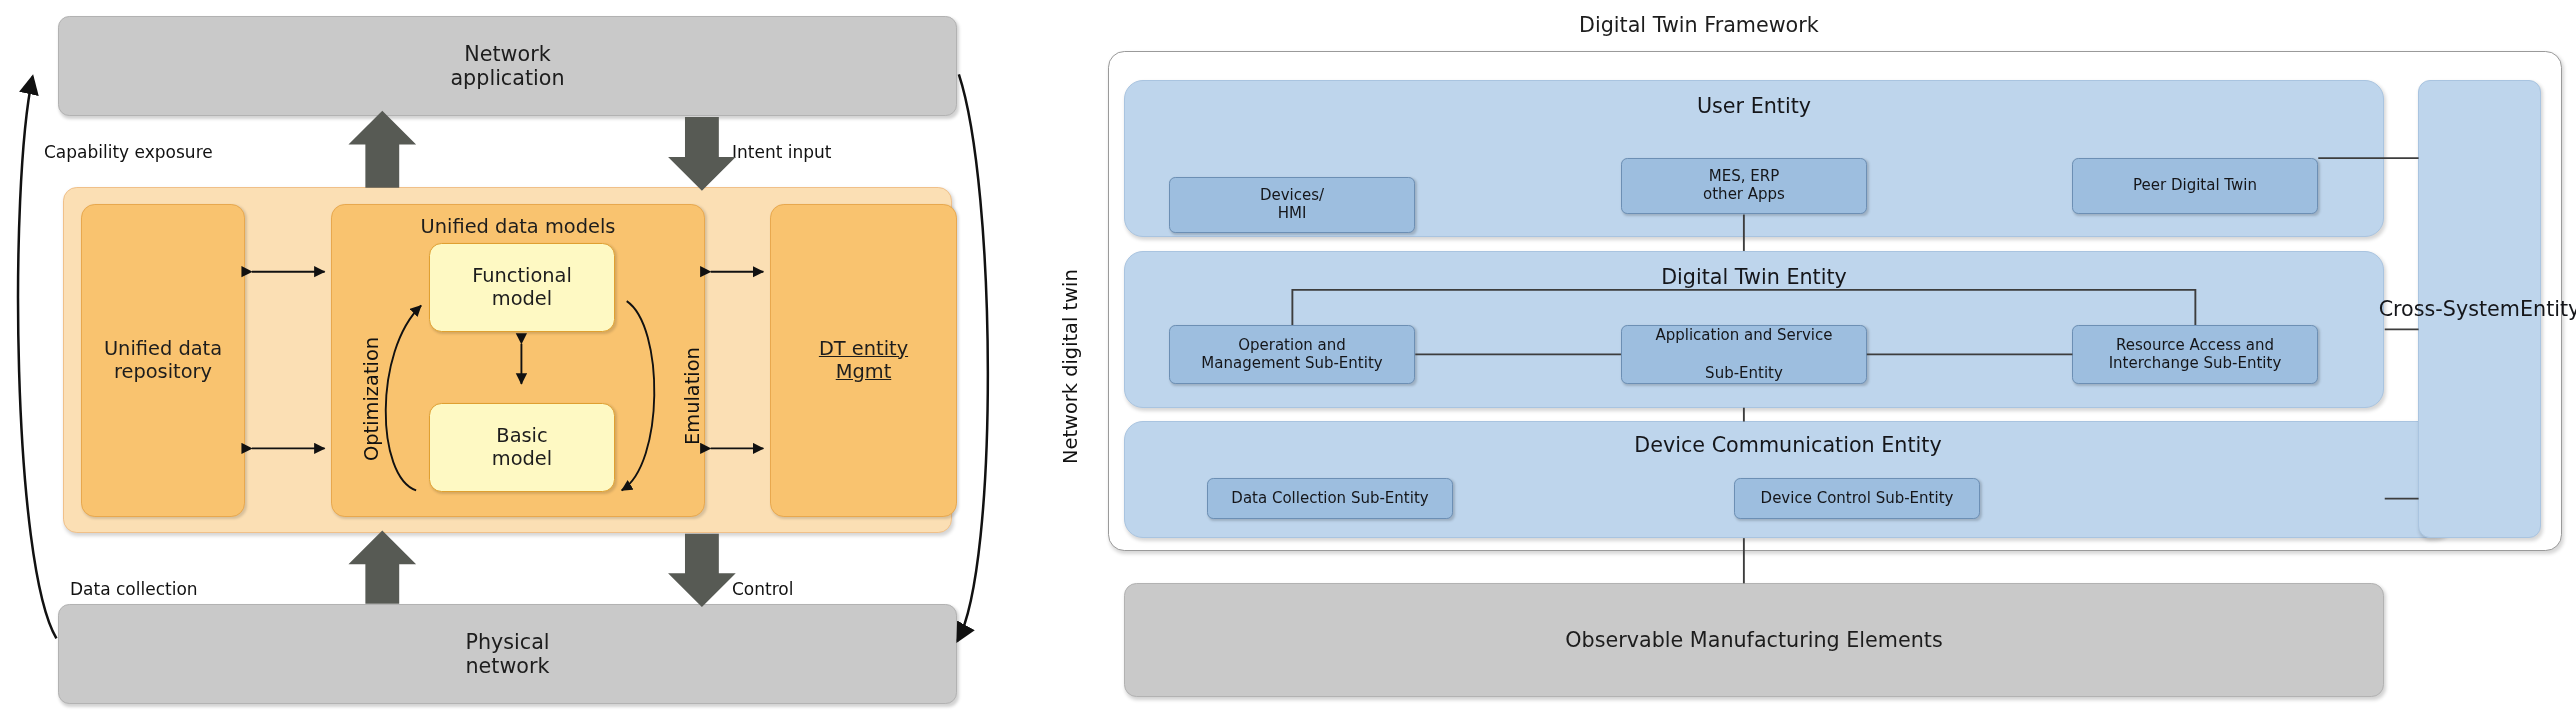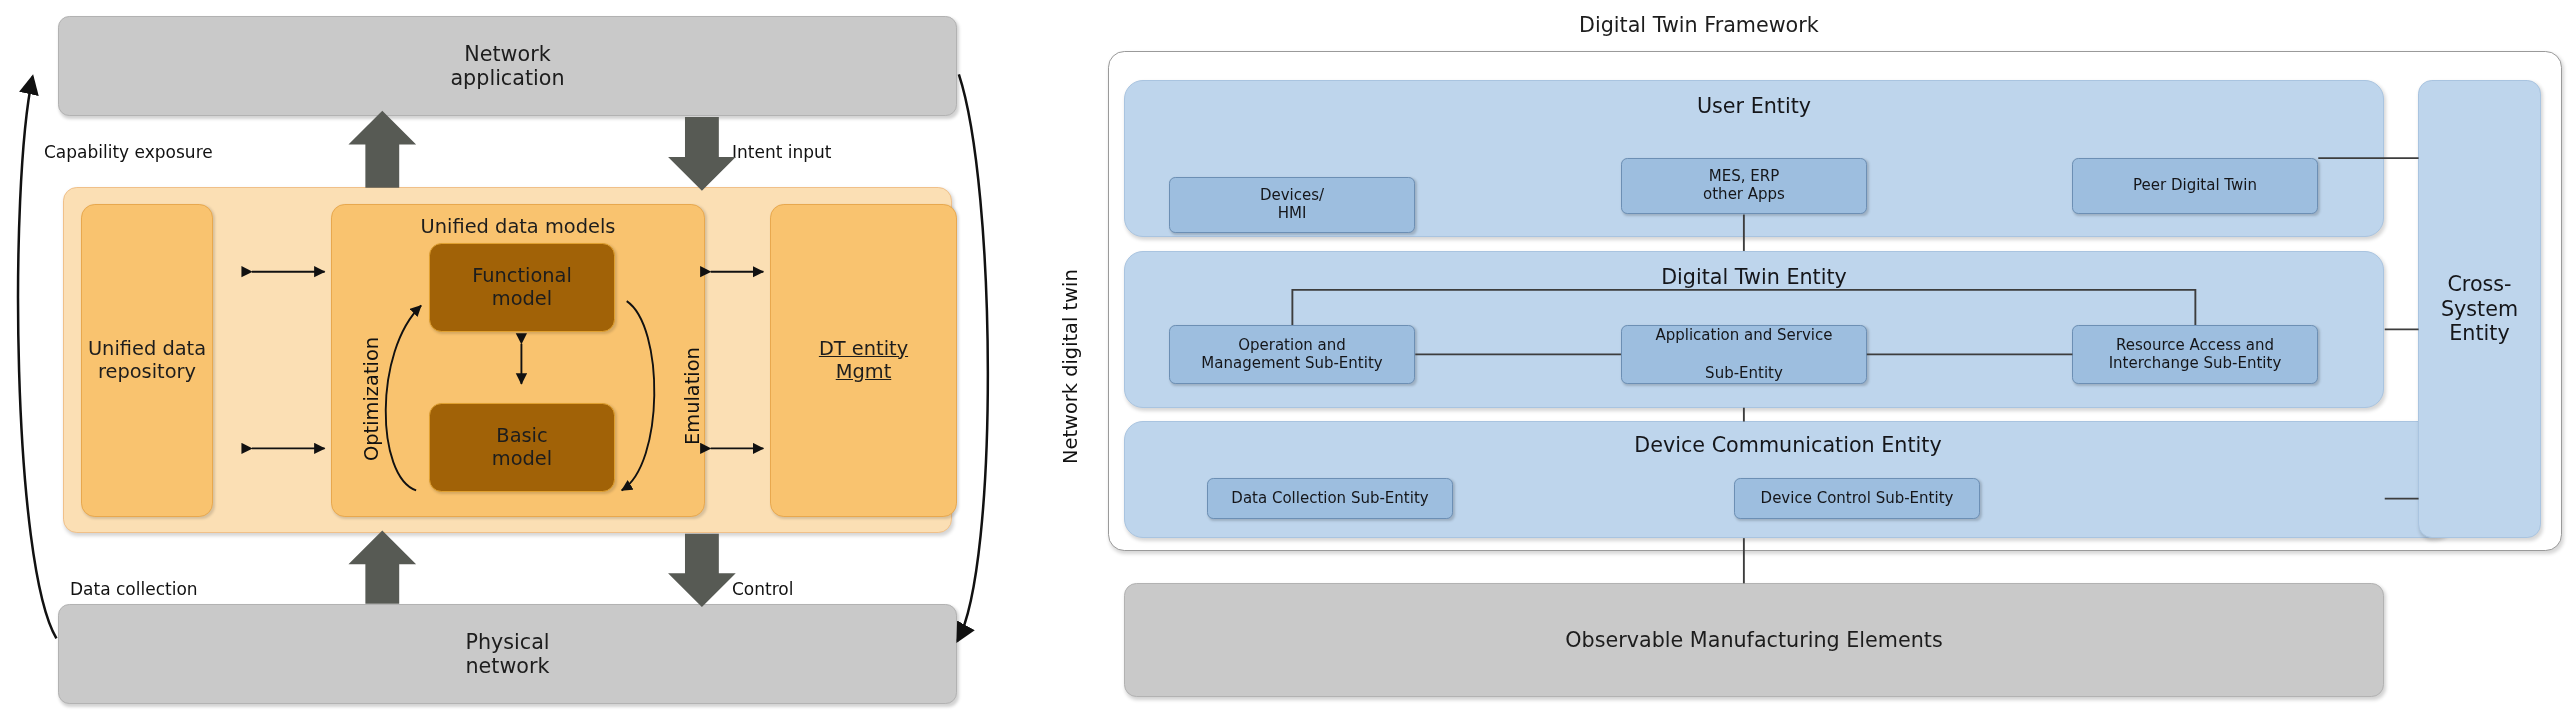--- a/index.html
+++ b/index.html
@@ -26,21 +26,21 @@
   .ndt-outer{
     background:#fbdfb4;border:0.6px solid #f0c089;border-radius:13.8px;
     box-shadow:1.9px 2.5px 3.8px rgba(0,0,0,.17);
   }
   .ndt-col{
     background:#f9c36f;border:0.6px solid #e8a84e;border-radius:13.8px;
     font-size:19.4px;color:#1d1d1d;
     box-shadow:1.3px 1.9px 2.5px rgba(0,0,0,.14);
   }
   .model-box{
-    background:#a16207;border:0.6px solid #e0a030;border-radius:12.5px;
+    background:#fef9c3;border:0.6px solid #e0a030;border-radius:12.5px;
     font-size:19.4px;color:#1d1d1d;
     box-shadow:1.3px 1.9px 2.5px rgba(0,0,0,.14);
   }
   .udm-title{position:absolute;width:100%;text-align:center;
     font-size:19.4px;color:#1d1d1d;}
   .flow-label{position:absolute;font-size:17px;color:#111;white-space:nowrap;}
   .vlabel{position:absolute;font-size:19.4px;color:#111;white-space:nowrap;
     transform-origin:0 0;}
 
   
@@ -82,21 +82,21 @@
     <div>application</div>
   </div>
 
   <div class="box gray-bar" style="left:58px;top:604px;width:899px;height:100px;flex-direction:column;">
     <div>Physical</div>
     <div>network</div>
   </div>
 
   <div class="box ndt-outer" style="left:63px;top:187px;width:889px;height:346px;"></div>
 
-  <div class="box ndt-col" style="left:81px;top:204px;width:132px;height:313px;flex-direction:column;">
+  <div class="box ndt-col" style="left:81px;top:204px;width:164px;height:313px;flex-direction:column;">
     <div>Unified data</div>
     <div>repository</div>
   </div>
 
   <div class="box ndt-col" style="left:331px;top:204px;width:374px;height:313px;">
     <div class="udm-title" style="top:11.3px;">Unified data models</div>
   </div>
 
   <div class="box model-box" style="left:429px;top:243px;width:186px;height:89px;flex-direction:column;">
     <div>Functional</div>
@@ -228,21 +228,21 @@
   <div class="box entity" style="left:21px;top:421px;width:1328px;height:117px;">
     <div class="entity-title" style="top:11.3px;">Device Communication Entity</div>
   </div>
   <div class="box sub-entity" style="left:104px;top:478px;width:246px;height:41px;">
     <div>Data Collection Sub-Entity</div>
   </div>
   <div class="box sub-entity" style="left:631px;top:478px;width:246px;height:41px;">
     <div>Device Control Sub-Entity</div>
   </div>
 
-  <div class="box cross-entity" style="left:1315px;top:80px;width:123px;height:458px;flex-direction:column;">
+  <div class="box cross-entity" style="left:1315px;top:80px;width:123px;height:458px;border-radius:12px;">
     <div>Cross-</div>
     <div>System</div>
     <div>Entity</div>
   </div>
 
   <div class="box ome-bar" style="left:21px;top:583px;width:1260px;height:114px;">
     <div>Observable Manufacturing Elements</div>
   </div>
 
   <svg class="overlay" width="1473" height="722" viewBox="0 0 2349 1151">

